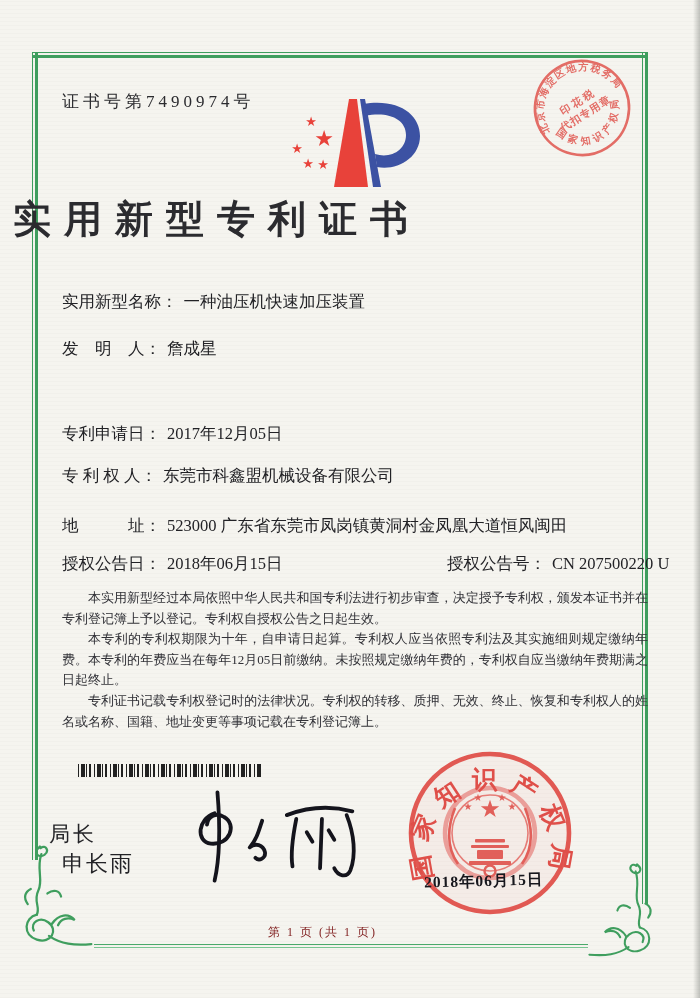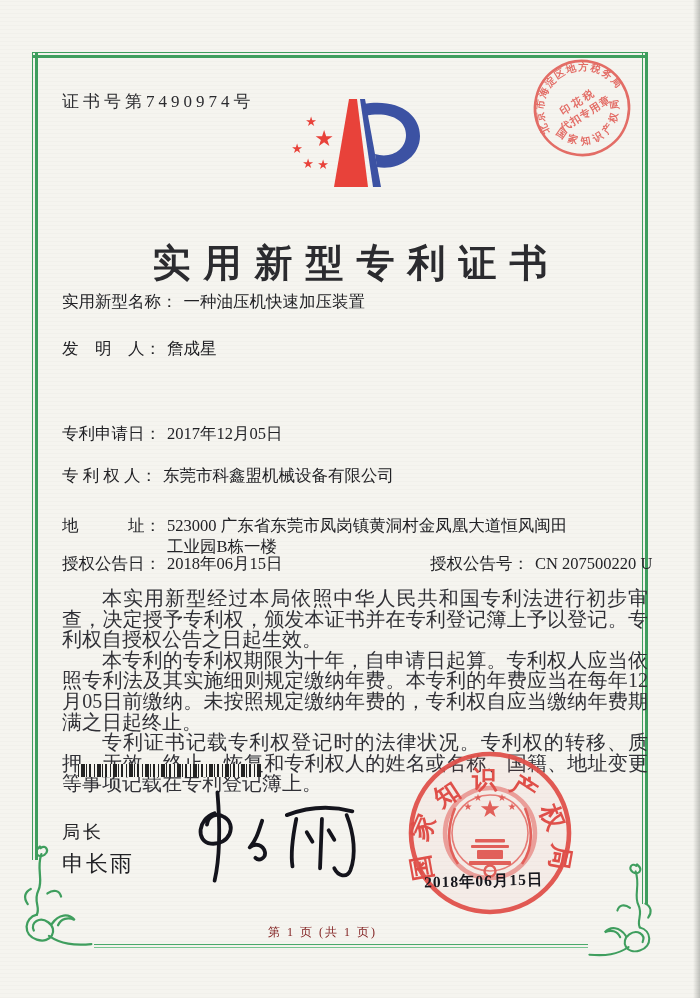--- a/index.html
+++ b/index.html
@@ -8,37 +8,37 @@
   #page::after{content:"";position:absolute;right:0;top:0;width:7px;height:100%;
     background:linear-gradient(90deg,rgba(0,0,0,0) 0,rgba(90,95,90,.35) 100%);pointer-events:none;}
   .tex{position:absolute;inset:0;background:repeating-linear-gradient(0deg,rgba(120,120,110,.03) 0 1px,transparent 1px 4px);pointer-events:none;}
 
   
   .gb-h{position:absolute;height:6px;background:linear-gradient(180deg,#3f9e5e 0 1.2px,transparent 1.2px 3px,#3f9e5e 3px 6px);}
   .gb-v{position:absolute;width:6px;background:linear-gradient(90deg,#3f9e5e 0 1.2px,transparent 1.2px 3px,#3f9e5e 3px 6px);}
   .gb-b{position:absolute;height:4px;background:linear-gradient(180deg,#4aa96a 0 1.2px,transparent 1.2px 2.6px,#79c492 2.6px 4px);}
 
   .certno{position:absolute;left:62px;top:90px;font-size:17px;letter-spacing:4px;color:#2a2a2e;font-weight:500;}
-  .title{position:absolute;left:0;top:194px;width:700px;text-align:center;font-size:38px;font-weight:600;
-         letter-spacing:13px;color:#2b2b2f;text-indent:13px;margin-top:44px;}
+  .title{position:absolute;left:0;top:194px;width:700px;text-align:left;font-size:38px;font-weight:600;
+         letter-spacing:13px;color:#2b2b2f;text-indent:13px;}
 
   .frow{position:absolute;left:62px;font-size:16.5px;color:#222226;font-weight:500;white-space:nowrap;}
   .flabel{display:inline-block;}
   .fvalue{margin-left:6px;}
   .addrline{line-height:21px;}
-  .grant2{position:absolute;left:368px;top:0;}
-
-  .paras{position:absolute;left:62px;top:588px;width:586px;font-size:20px;line-height:20.6px;
+  .grant2{position:absolute;left:385px;top:0;}
+
+  .paras{position:absolute;left:62px;top:588px;width:586px;font-size:13px;line-height:20.6px;
          color:#303036;text-align:justify;}
   .paras p{margin:0;text-indent:2em;}
 
   .barcode{position:absolute;left:78px;top:764px;width:183px;height:13px;
     background:repeating-linear-gradient(90deg,#222 0 1.5px,#f5f4ef 1.5px 3px,#222 3px 6.5px,#f5f4ef 6.5px 8px,#222 8px 9px,#f5f4ef 9px 11.5px,#222 11.5px 13px,#f5f4ef 13px 16px);}
 
-  .dtitle{position:absolute;left:62px;top:820px;font-size:18px;letter-spacing:3px;color:#232327;}
+  .dtitle{position:absolute;left:49px;top:820px;font-size:21px;letter-spacing:3px;color:#232327;}
   .dname{position:absolute;left:62px;top:849px;font-size:22px;letter-spacing:2px;color:#232327;}
 
   .sig{position:absolute;left:188px;top:786px;width:190px;height:100px;z-index:6;}
   .seal{position:absolute;left:405px;top:748px;width:170px;height:170px;z-index:4;}
   .sealdate{position:absolute;left:424px;top:871px;font-size:15.5px;font-weight:bold;color:#17171d;
             letter-spacing:1px;z-index:5;transform:rotate(-1.5deg);white-space:nowrap;}
 
   .taxstamp{position:absolute;left:532px;top:58px;width:100px;height:100px;transform:rotate(-32deg);opacity:.85;}
 
   .logo{position:absolute;left:278px;top:96px;width:150px;height:94px;}
@@ -122,21 +122,20 @@
   </div>
   <div class="frow" style="top:423px;">
     <span class="flabel">专利申请日：</span><span class="fvalue">2017年12月05日</span>
   </div>
   <div class="frow" style="top:465px;">
     <span class="flabel">专 利 权 人：</span><span class="fvalue">东莞市科鑫盟机械设备有限公司</span>
   </div>
   <div class="frow" style="top:507px;margin-top:8px;">
     <span class="flabel" style="vertical-align:top;">地　　　址：</span><span class="fvalue" style="display:inline-block;vertical-align:top;">
       <span class="addrline" style="display:block;">523000 广东省东莞市凤岗镇黄洞村金凤凰大道恒风闽田</span>
-      <span class="addrline" style="display:block;">工业园B栋一楼</span>
     </span>
   </div>
   <div class="frow" style="top:553px;width:586px;">
     <span class="flabel">授权公告日：</span><span class="fvalue">2018年06月15日</span>
     <span class="grant2">
       <span class="flabel">授权公告号：</span><span class="fvalue">CN 207500220 U</span>
     </span>
   </div>
 
   <div class="paras">

